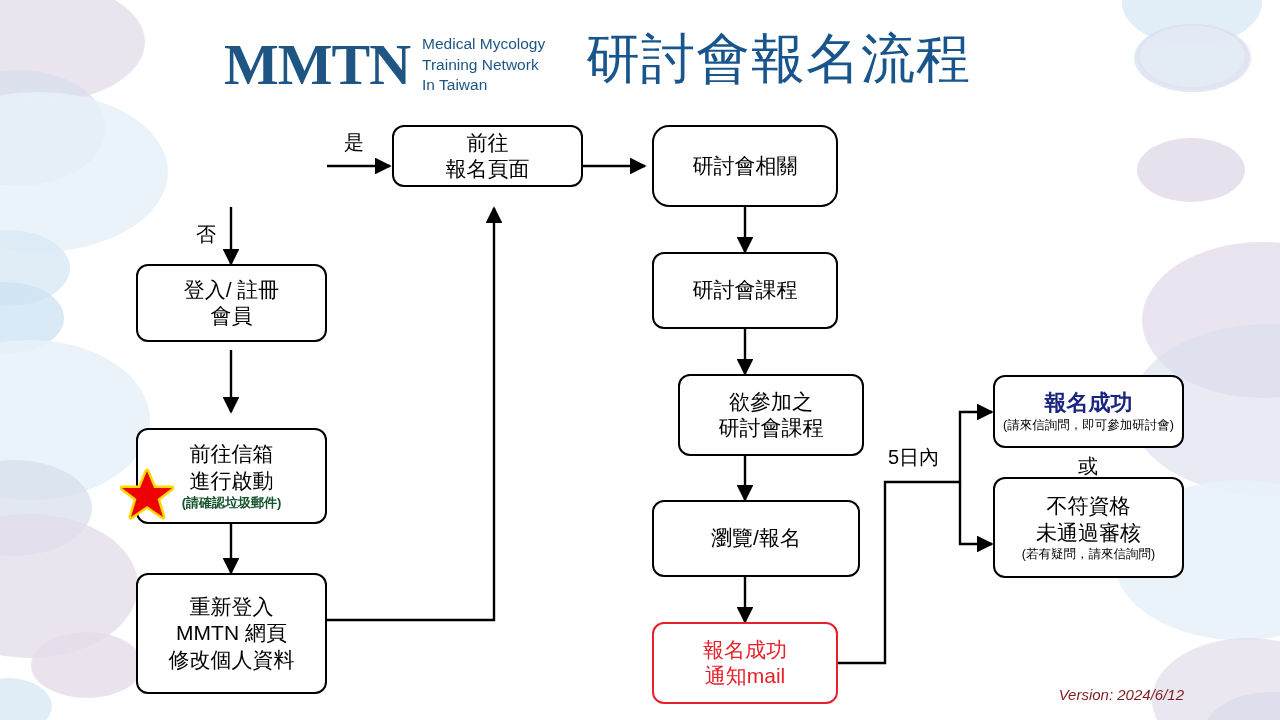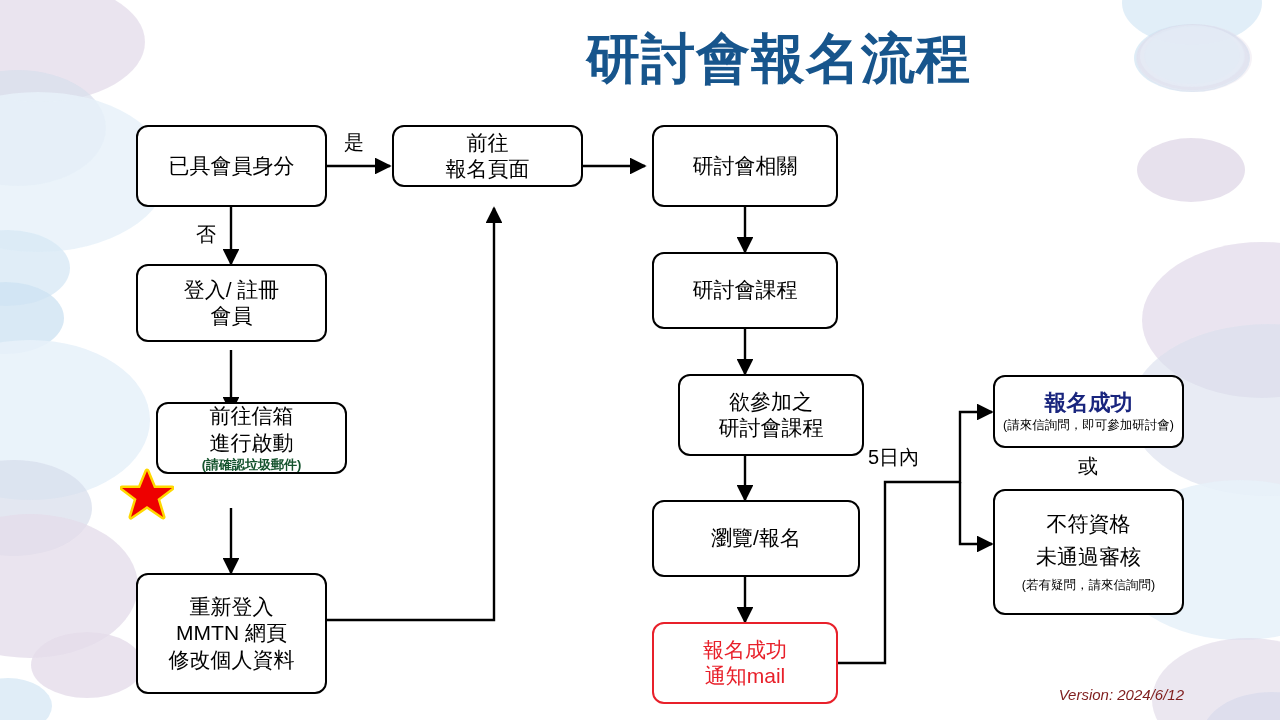--- a/index.html
+++ b/index.html
@@ -24,21 +24,21 @@
     font-weight:bold;font-size:58px;letter-spacing:-1px;
     color:#1f5583;line-height:1;
   }
   .logo-sub{
     margin-left:12px;color:#1f5583;
     font-size:15.5px;line-height:1.32;font-weight:500;
     white-space:nowrap;
   }
   .page-title{
     position:absolute;left:586px;top:27px;
-    font-size:54px;font-weight:bold;color:#17558c;
+    font-size:54px;font-weight:normal;color:#17558c;
     letter-spacing:1px;line-height:1.15;white-space:nowrap;
   }
 
   
   .node{
     position:absolute;box-sizing:border-box;
     border:2.2px solid #000;border-radius:12px;
     background:#ffffff;
     display:flex;flex-direction:column;
     align-items:center;justify-content:center;
@@ -133,32 +133,37 @@
       <path d="M 745 577 L 745 622"></path>
 
       <path d="M 838 663 L 885 663 L 885 482 L 960 482 L 960 412 L 992 412"></path>
 
       <path d="M 960 482 L 960 544 L 992 544"></path>
     </g>
   </svg>
 
   <div class="layer">
 
+    <div class="logo">
+      <span class="logo-mark">MMTN</span>
+      <span class="logo-sub">
+        <span>Medical Mycology</span><br>
+        <span>Training Network</span><br>
+        <span>In Taiwan</span>
+      </span>
+    </div>
     <div class="page-title">研討會報名流程</div>
 
-    <div class="node" style="left:136px;top:125px;width:191px;height:82px;">
-      <span class="ln">已具會員身分</span>
-    </div>
 
     <div class="node" style="left:136px;top:264px;width:191px;height:78px;">
       <span class="ln">登入/ 註冊</span>
       <span class="ln">會員</span>
     </div>
 
-    <div class="node" style="left:136px;top:402px;width:191px;height:72px;margin-left:20px;">
+    <div class="node" style="left:136px;top:428px;width:191px;height:96px;">
       <span class="ln">前往信箱</span>
       <span class="ln">進行啟動</span>
       <span class="note" style="color:#14532d;font-weight:bold;font-size:13px;">(請確認垃圾郵件)</span>
     </div>
 
     <div class="node" style="left:136px;top:573px;width:191px;height:121px;">
       <span class="ln">重新登入</span>
       <span class="ln">MMTN 網頁</span>
       <span class="ln">修改個人資料</span>
     </div>
@@ -166,21 +171,21 @@
     <svg class="star" viewBox="0 0 54 52">
       <polygon points="27,3 34,20 52,20 37.5,31 43,49 27,38 11,49 16.5,31 2,20 20,20" fill="#ee0000" stroke="#ffd800" stroke-width="5" stroke-linejoin="round"></polygon>
       <polygon points="27,3 34,20 52,20 37.5,31 43,49 27,38 11,49 16.5,31 2,20 20,20" fill="#ee0000"></polygon>
     </svg>
 
     <div class="node" style="left:392px;top:125px;width:191px;height:62px;align-items:center;">
       <span class="ln">前往</span>
       <span class="ln">報名頁面</span>
     </div>
 
-    <div class="node" style="left:652px;top:125px;width:186px;height:82px;">
+    <div class="node" style="left:652px;top:125px;width:186px;height:82px;border-radius:17px;">
       <span class="ln">研討會相關</span>
     </div>
 
     <div class="node" style="left:652px;top:252px;width:186px;height:77px;">
       <span class="ln">研討會課程</span>
     </div>
 
     <div class="node" style="left:652px;top:374px;width:186px;height:82px;margin-left:26px;">
       <span class="ln">欲參加之</span>
       <span class="ln">研討會課程</span>
@@ -193,26 +198,26 @@
     <div class="node red" style="left:652px;top:622px;width:186px;height:82px;">
       <span class="ln">報名成功</span>
       <span class="ln">通知mail</span>
     </div>
 
     <div class="node" style="left:993px;top:375px;width:191px;height:73px;">
       <span class="hdr-blue">報名成功</span>
       <span class="note">(請來信詢問，即可參加研討會)</span>
     </div>
 
-    <div class="node" style="left:993px;top:489px;width:191px;height:126px;gap:7px;">
+    <div class="node" style="left:993px;top:477px;width:191px;height:101px;">
       <span class="ln">不符資格</span>
       <span class="ln">未通過審核</span>
       <span class="note">(若有疑問，請來信詢問)</span>
     </div>
 
     <div class="lbl" style="left:344px;top:132px;">是</div>
     <div class="lbl" style="left:196px;top:224px;">否</div>
-    <div class="lbl" style="left:868px;top:447px;text-align:center;">5日內</div>
+    <div class="lbl" style="left:888px;top:447px;text-align:center;">5日內</div>
     <div class="lbl" style="left:1078px;top:456px;">或</div>
 
     <div class="ver">Version: 2024/6/12</div>
   </div>
 </div>
 
 </body></html>

